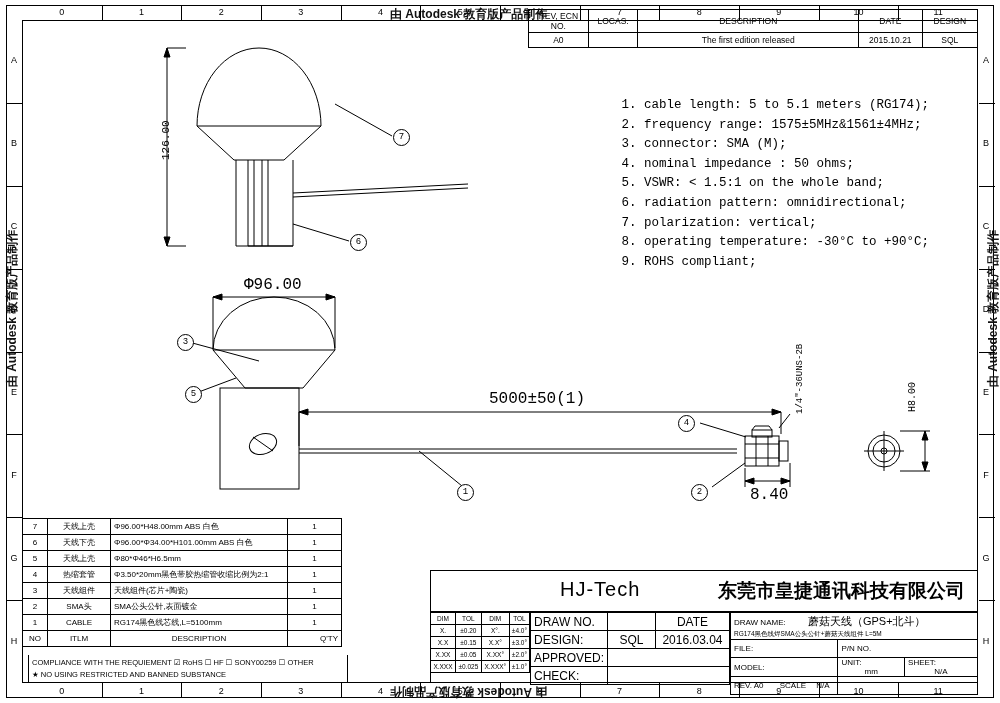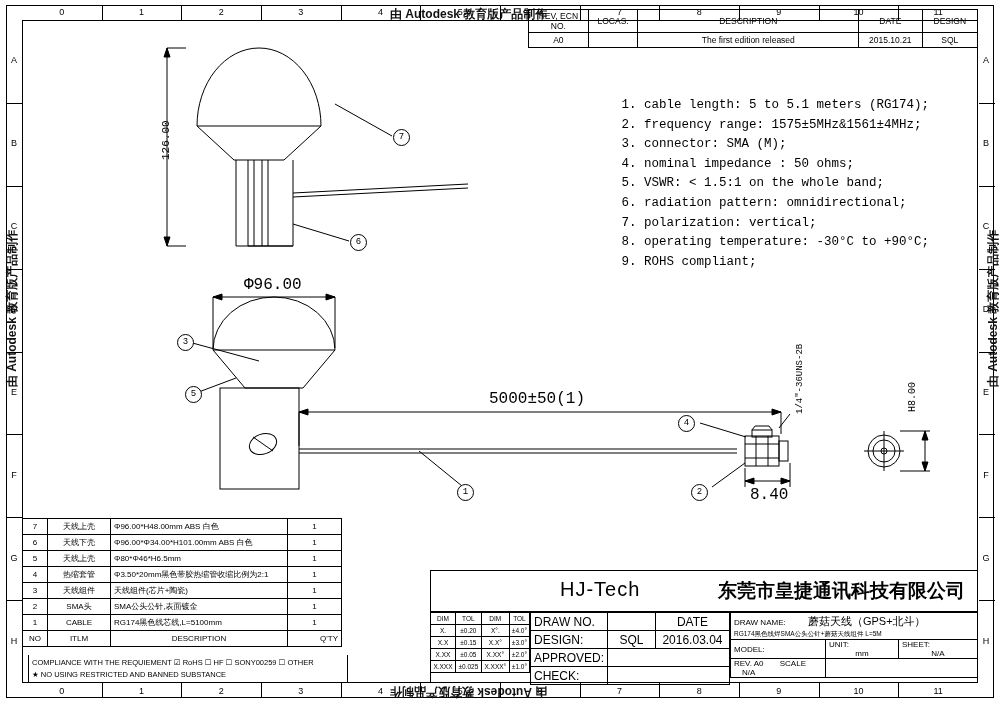--- a/index.html
+++ b/index.html
@@ -401,20 +401,24 @@
     <table>
       <tbody>
           <tr>
         <td colspan="3" style="height:26px;margin-left:36px;">
           <span>DRAW NAME:</span>
           <span style="margin-left:20px;font-size:11px;">蘑菇天线（GPS+北斗）</span>
           <div style="font-size:6.5px;margin-top:1px;">RG174黑色线焊SMA公头公针+蘑菇天线组件 L=5M</div>
         </td>
       </tr>
       <tr>
+        <td style="width:110px;">FILE:</td>
+        <td colspan="2">P/N NO.</td>
+      </tr>
+      <tr>
         <td>MODEL:</td>
         <td style="width:66px;">
           <span>UNIT:</span>
           <div style="text-align:center;">mm</div>
         </td>
         <td style="width:72px;">
           <span>SHEET:</span>
           <div style="text-align:center;">N/A</div>
         </td>
       </tr>

